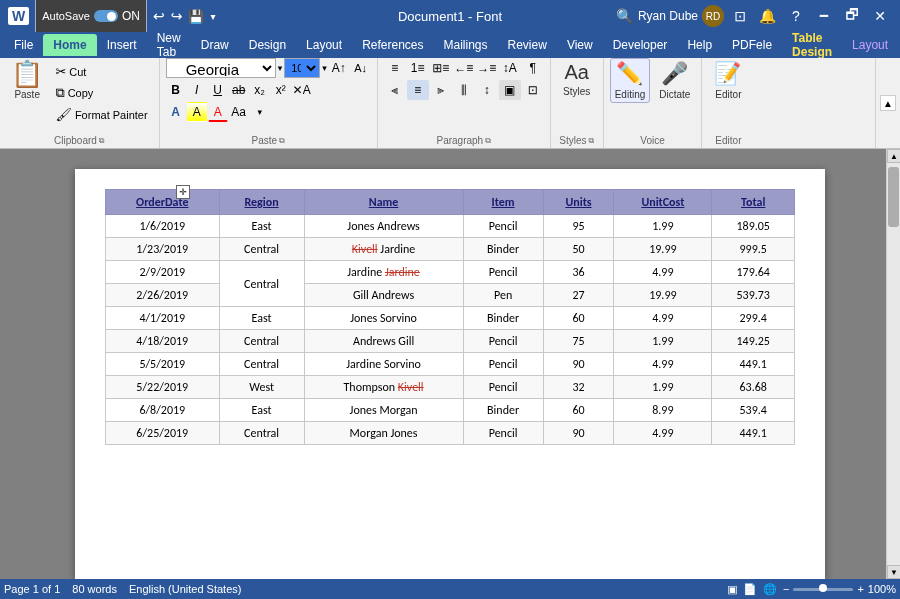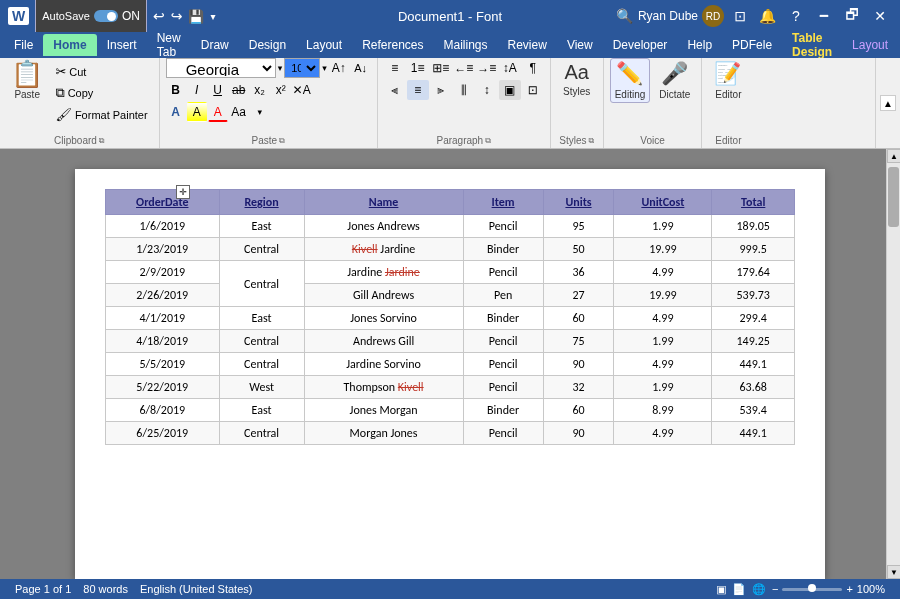--- a/index.html
+++ b/index.html
@@ -182,21 +182,21 @@
     .scroll-btn { width: 14px; height: 14px; background: #e0e0e0; border: 1px solid #bbb; display: flex; align-items: center; justify-content: center; font-size: 8px; cursor: pointer; }
     .scroll-track { flex: 1; background: #e8e8e8; position: relative; }
     .scroll-thumb { position: absolute; top: 4px; left: 1px; right: 1px; height: 60px; background: #adadad; border-radius: 3px; }
 
     .status-bar {
       background: #2b579a;
       color: white;
       height: 20px;
       display: flex;
       align-items: center;
-      padding: 0 15px;
+      padding: 0 4px;
       font-size: 11px;
       justify-content: space-between;
     }
     .status-left { display: flex; gap: 12px; }
     .status-right { display: flex; align-items: center; gap: 6px; }
     .zoom-control { display: flex; align-items: center; gap: 4px; }
     .zoom-slider { width: 60px; height: 3px; background: rgba(255,255,255,0.4); border-radius: 2px; position: relative; }
     .zoom-slider-thumb { position: absolute; top: -4px; left: 50%; width: 8px; height: 8px; background: white; border-radius: 50%; transform: translateX(-50%); }
     .ribbon-collapse-area { display: flex; align-items: center; padding: 0 4px; border-left: 1px solid #d0d0d0; background: #f0f0f0; }
   </style>

